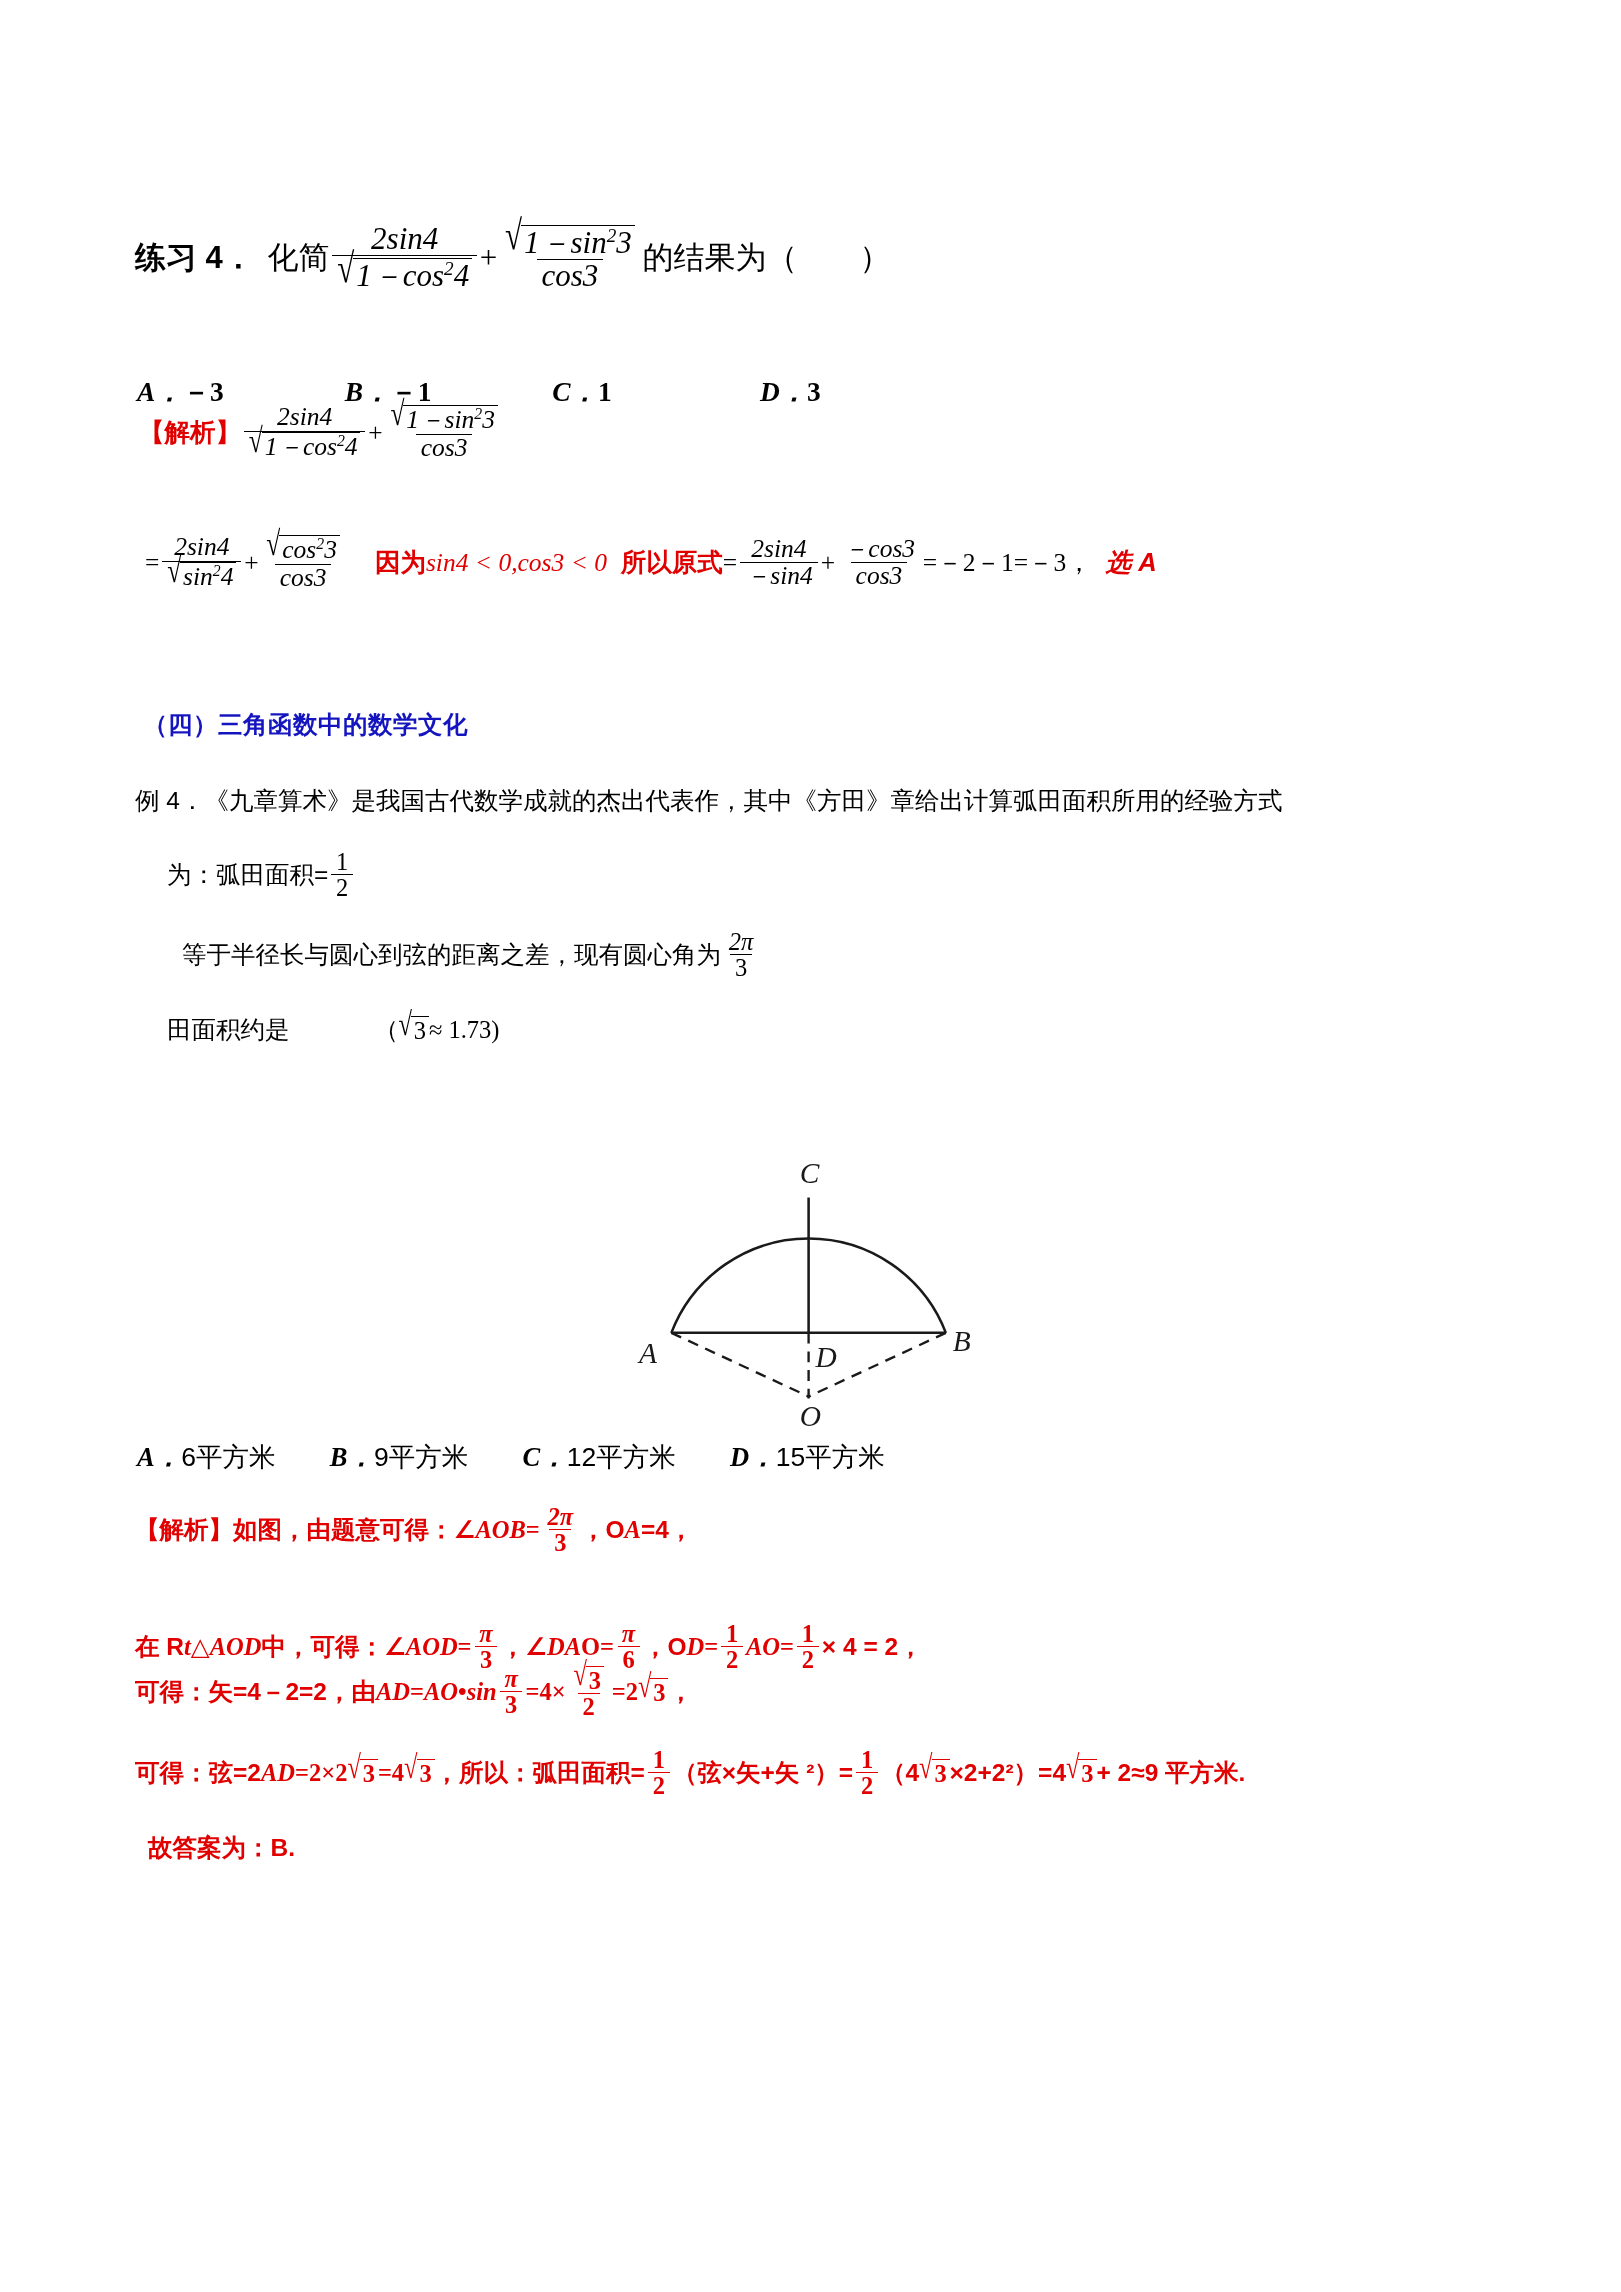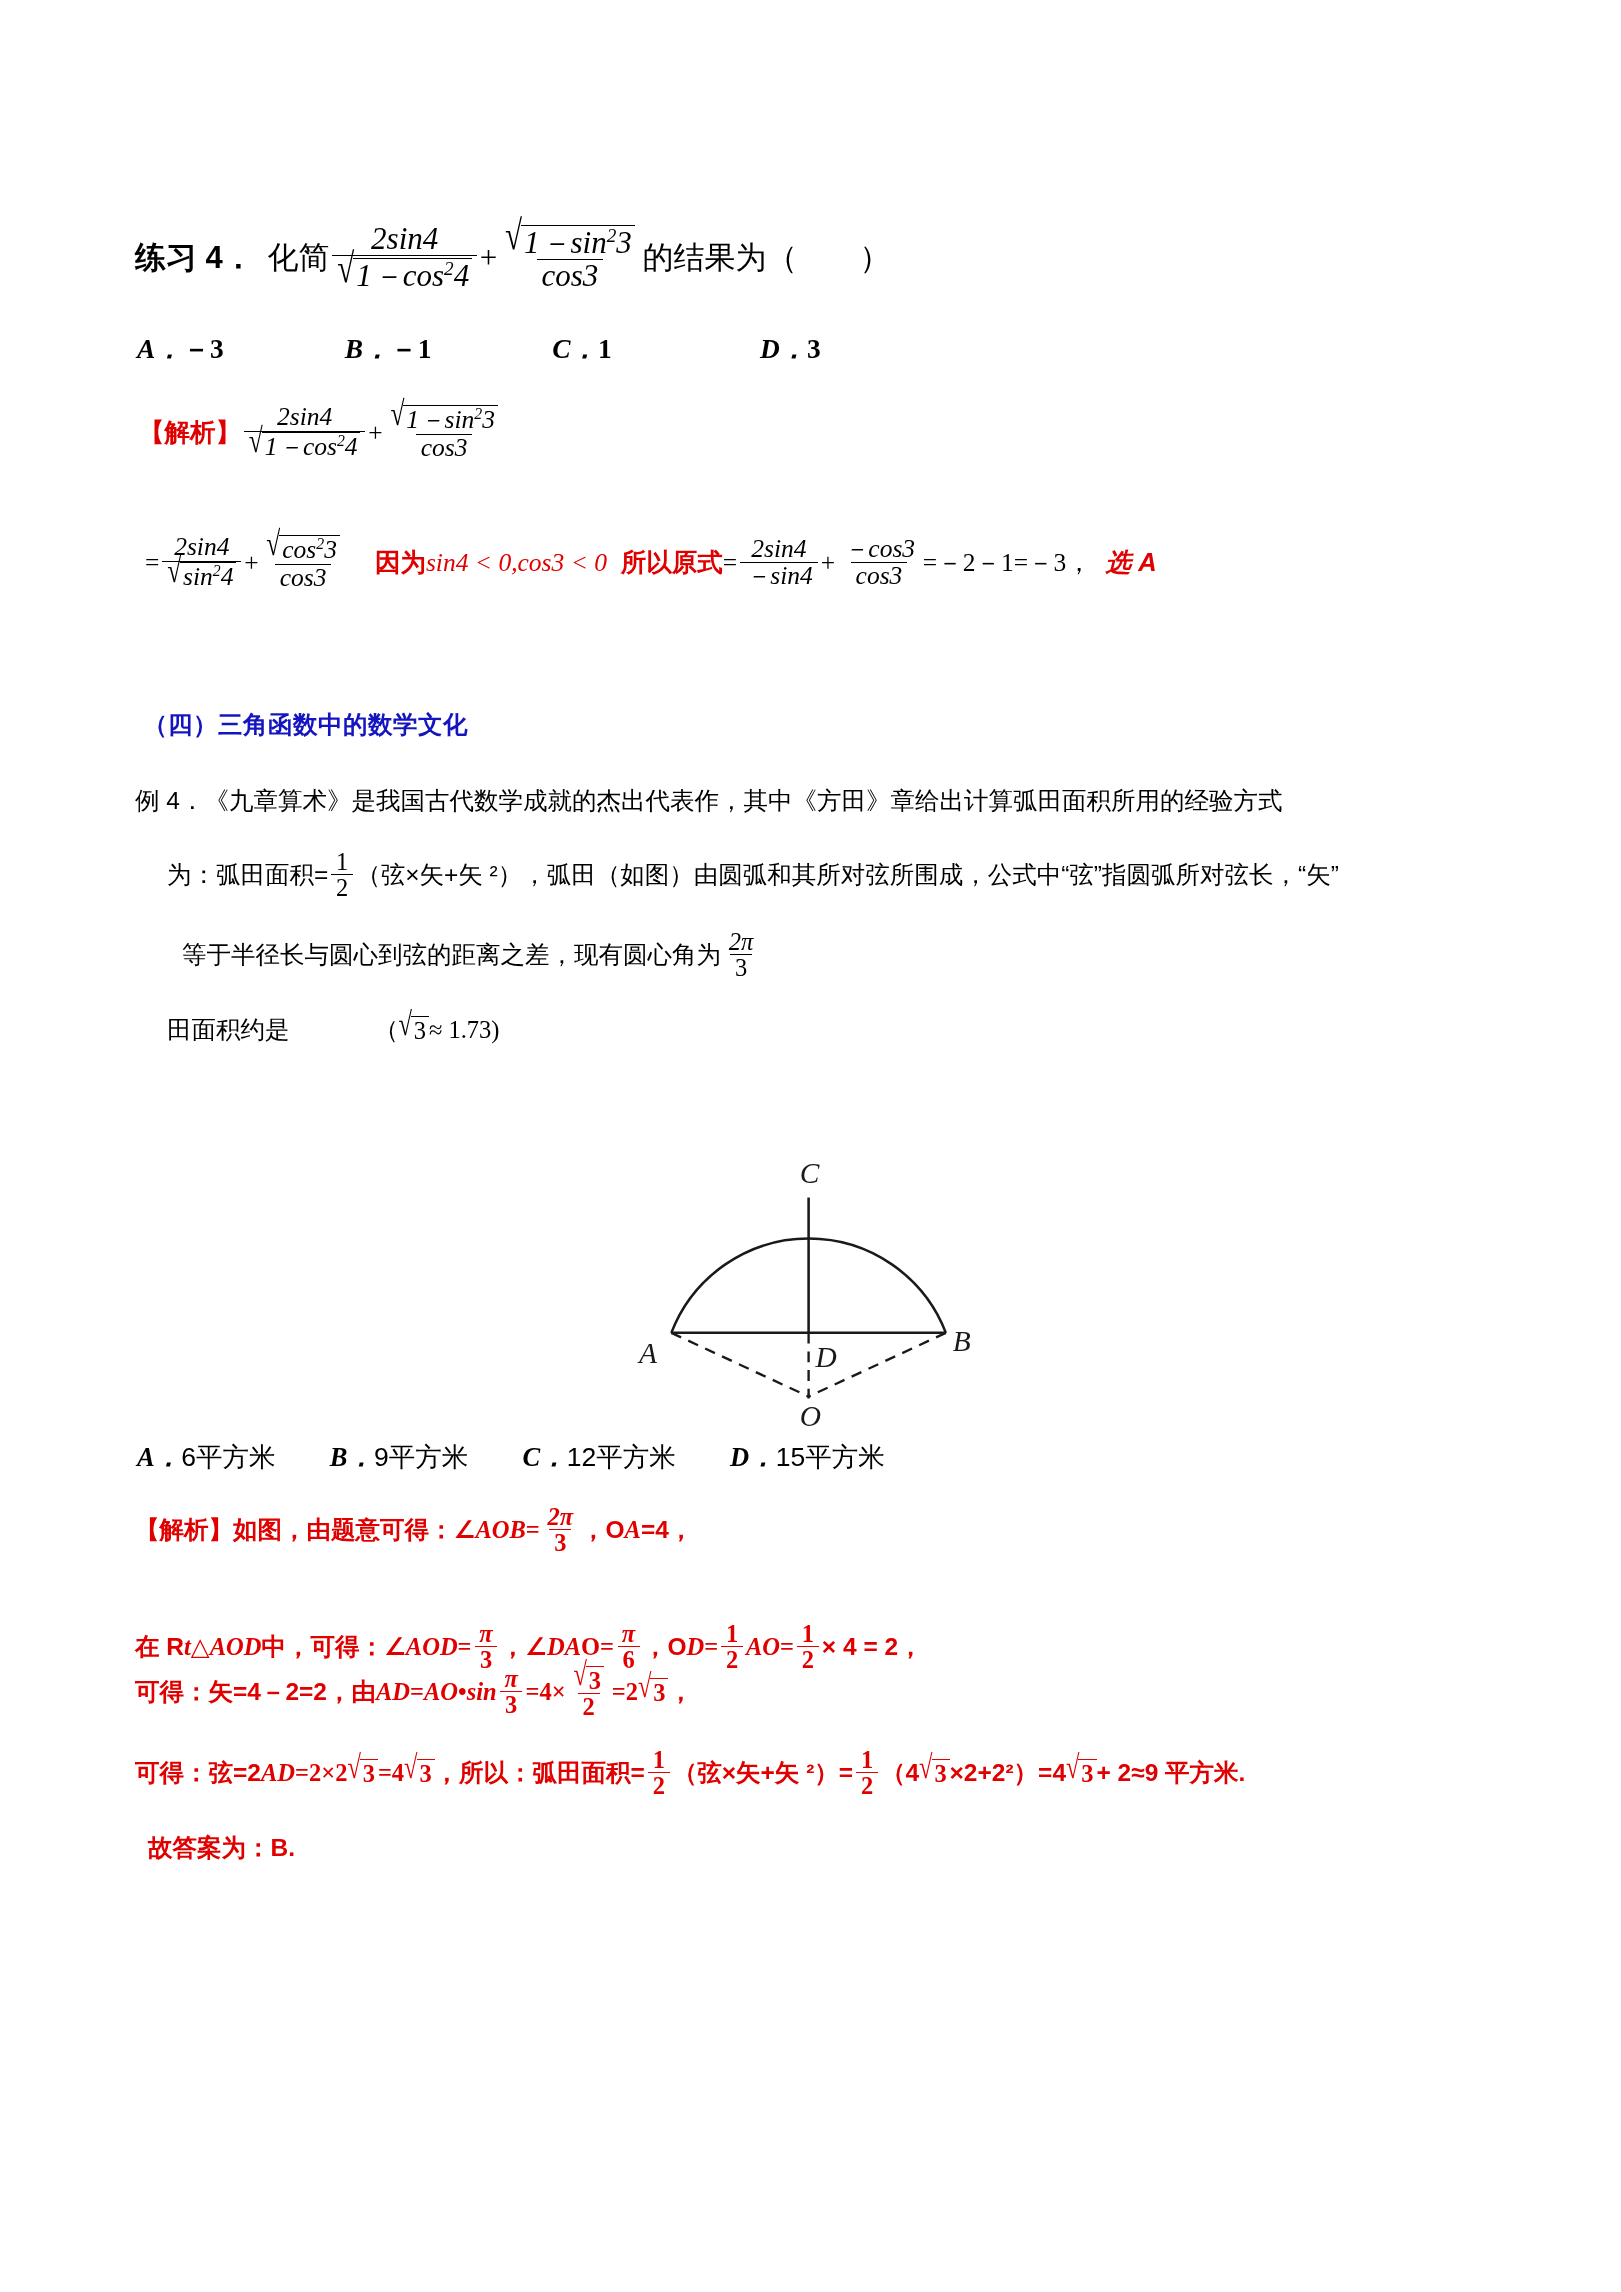--- a/index.html
+++ b/index.html
@@ -59,21 +59,21 @@
   .rad > .body {
     border-top: 1.5px solid currentColor;
     padding: 1px 2.9px 0 2.9px;
     line-height: 1.05;
   }
   sup.exp { font-size: 0.62em; vertical-align: super; line-height: 0; }
 
   
   #ex4-line      { left: 135px; top: 223px;  font-size: 31px; text-decoration: underline; }
   #ex4-choices   { left: 137px; top: 331px;  font-size: 27.4px; }
-  #ex4-choices span.ch { display: inline-block; }
+  #ex4-choices span.ch { display: inline-block; margin-top: 43px; }
 
   #sol4-l1 { left: 139px; top: 404px; font-size: 25.5px; }
   #sol4-l2 { left: 145px; top: 534px; font-size: 25.5px; }
 
   #sec-title { left: 143px; top: 708px; font-size: 24.5px; letter-spacing: 0.5px; }
 
   .para { font-size: 24.5px; }
   #ex-line1 { left: 135px; top: 784px; }
   #ex-line2 { left: 167px; top: 849px; }
   #ex-line3 { left: 182px; top: 929px; }
@@ -218,21 +218,20 @@
 
   <div class="blk cn para" id="ex-line1">例 4．《九章算术》是我国古代数学成就的杰出代表作，其中《方田》章给出计算弧田面积所用的经验方式</div>
 
   <div class="blk para" id="ex-line2">
     <span class="mrow">
       <span class="cn">为：弧田面积=</span>
       <span class="frac">
         <span class="num">1</span>
         <span class="den">2</span>
       </span>
-      <span class="cn">（弦×矢+矢 ²），弧田（如图）由圆弧和其所对弦所围成，公式中“弦”指圆弧所对弦长，“矢”</span>
     </span>
   </div>
 
   <div class="blk para" id="ex-line3">
     <span class="mrow">
       <span class="cn">等于半径长与圆心到弦的距离之差，现有圆心角为</span>
       <span class="frac">
         <span class="num ital">2π</span>
         <span class="den">3</span>
       </span>

